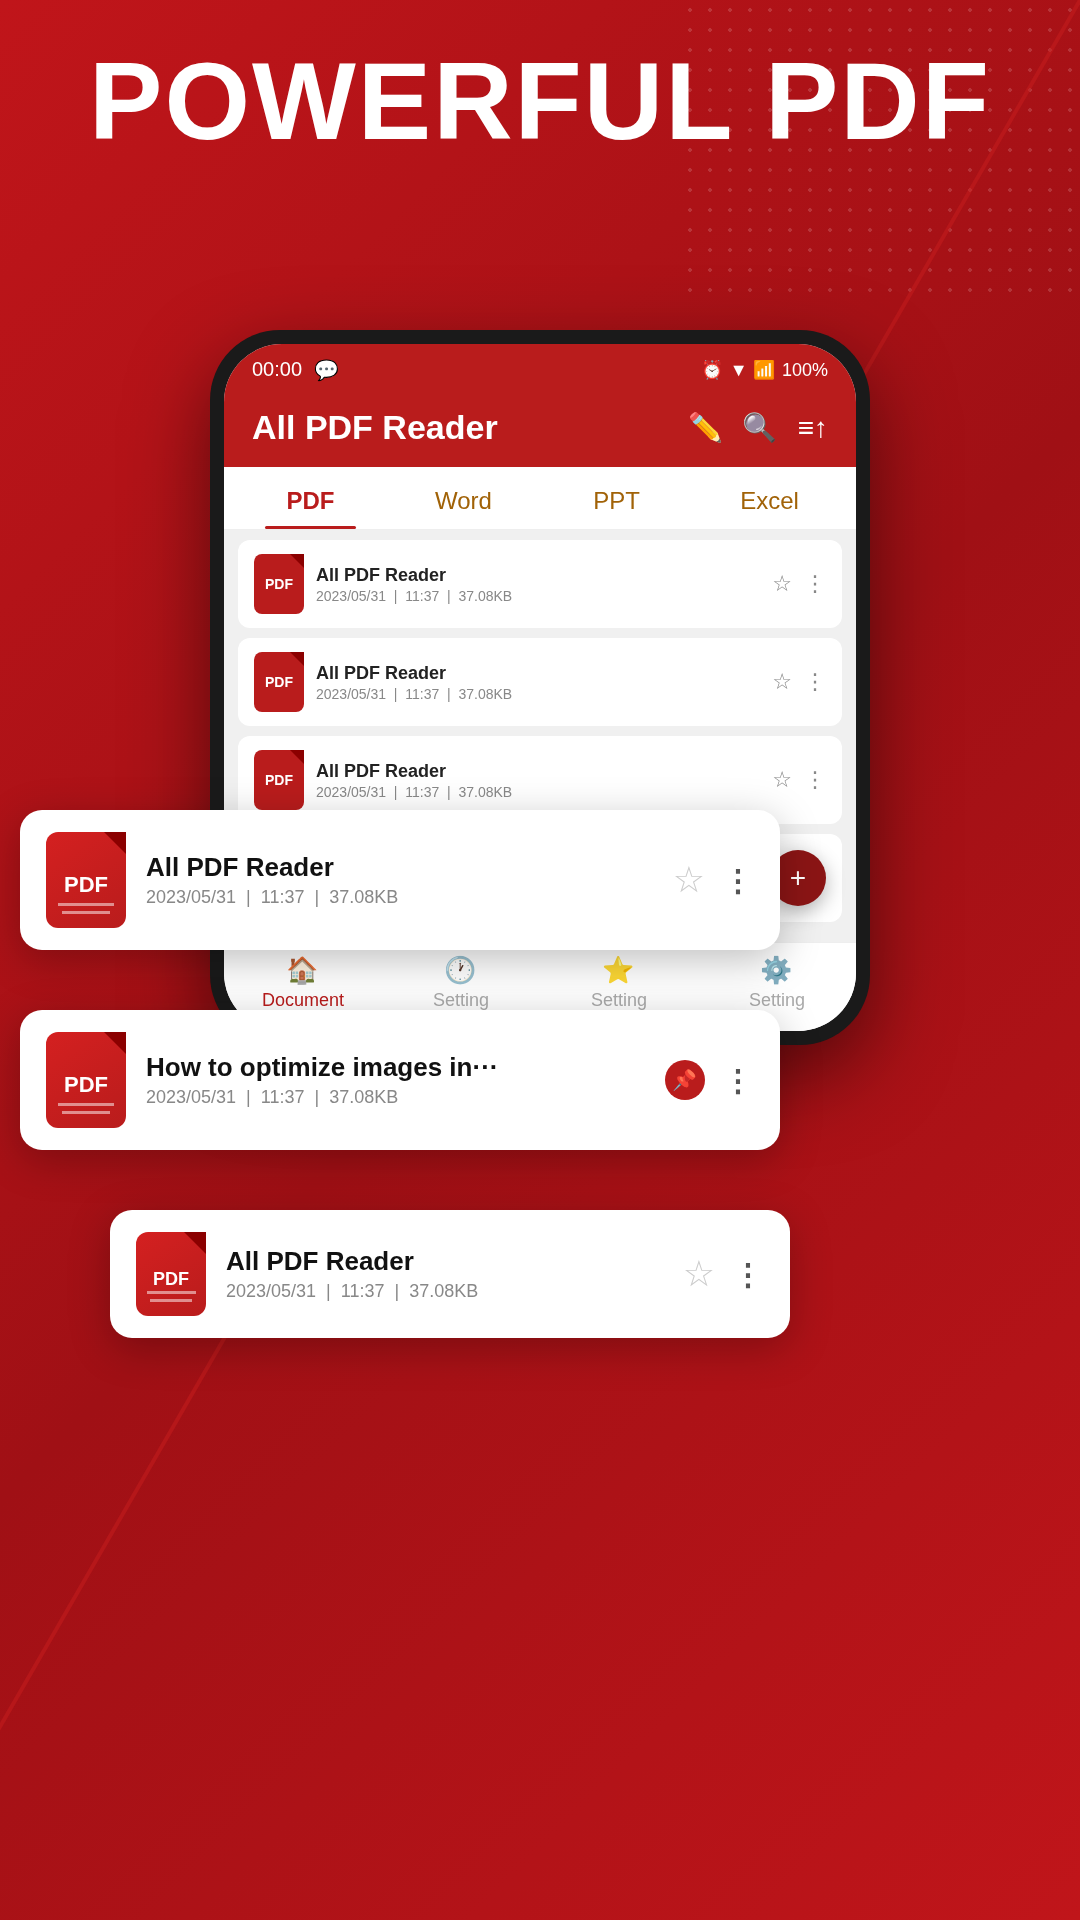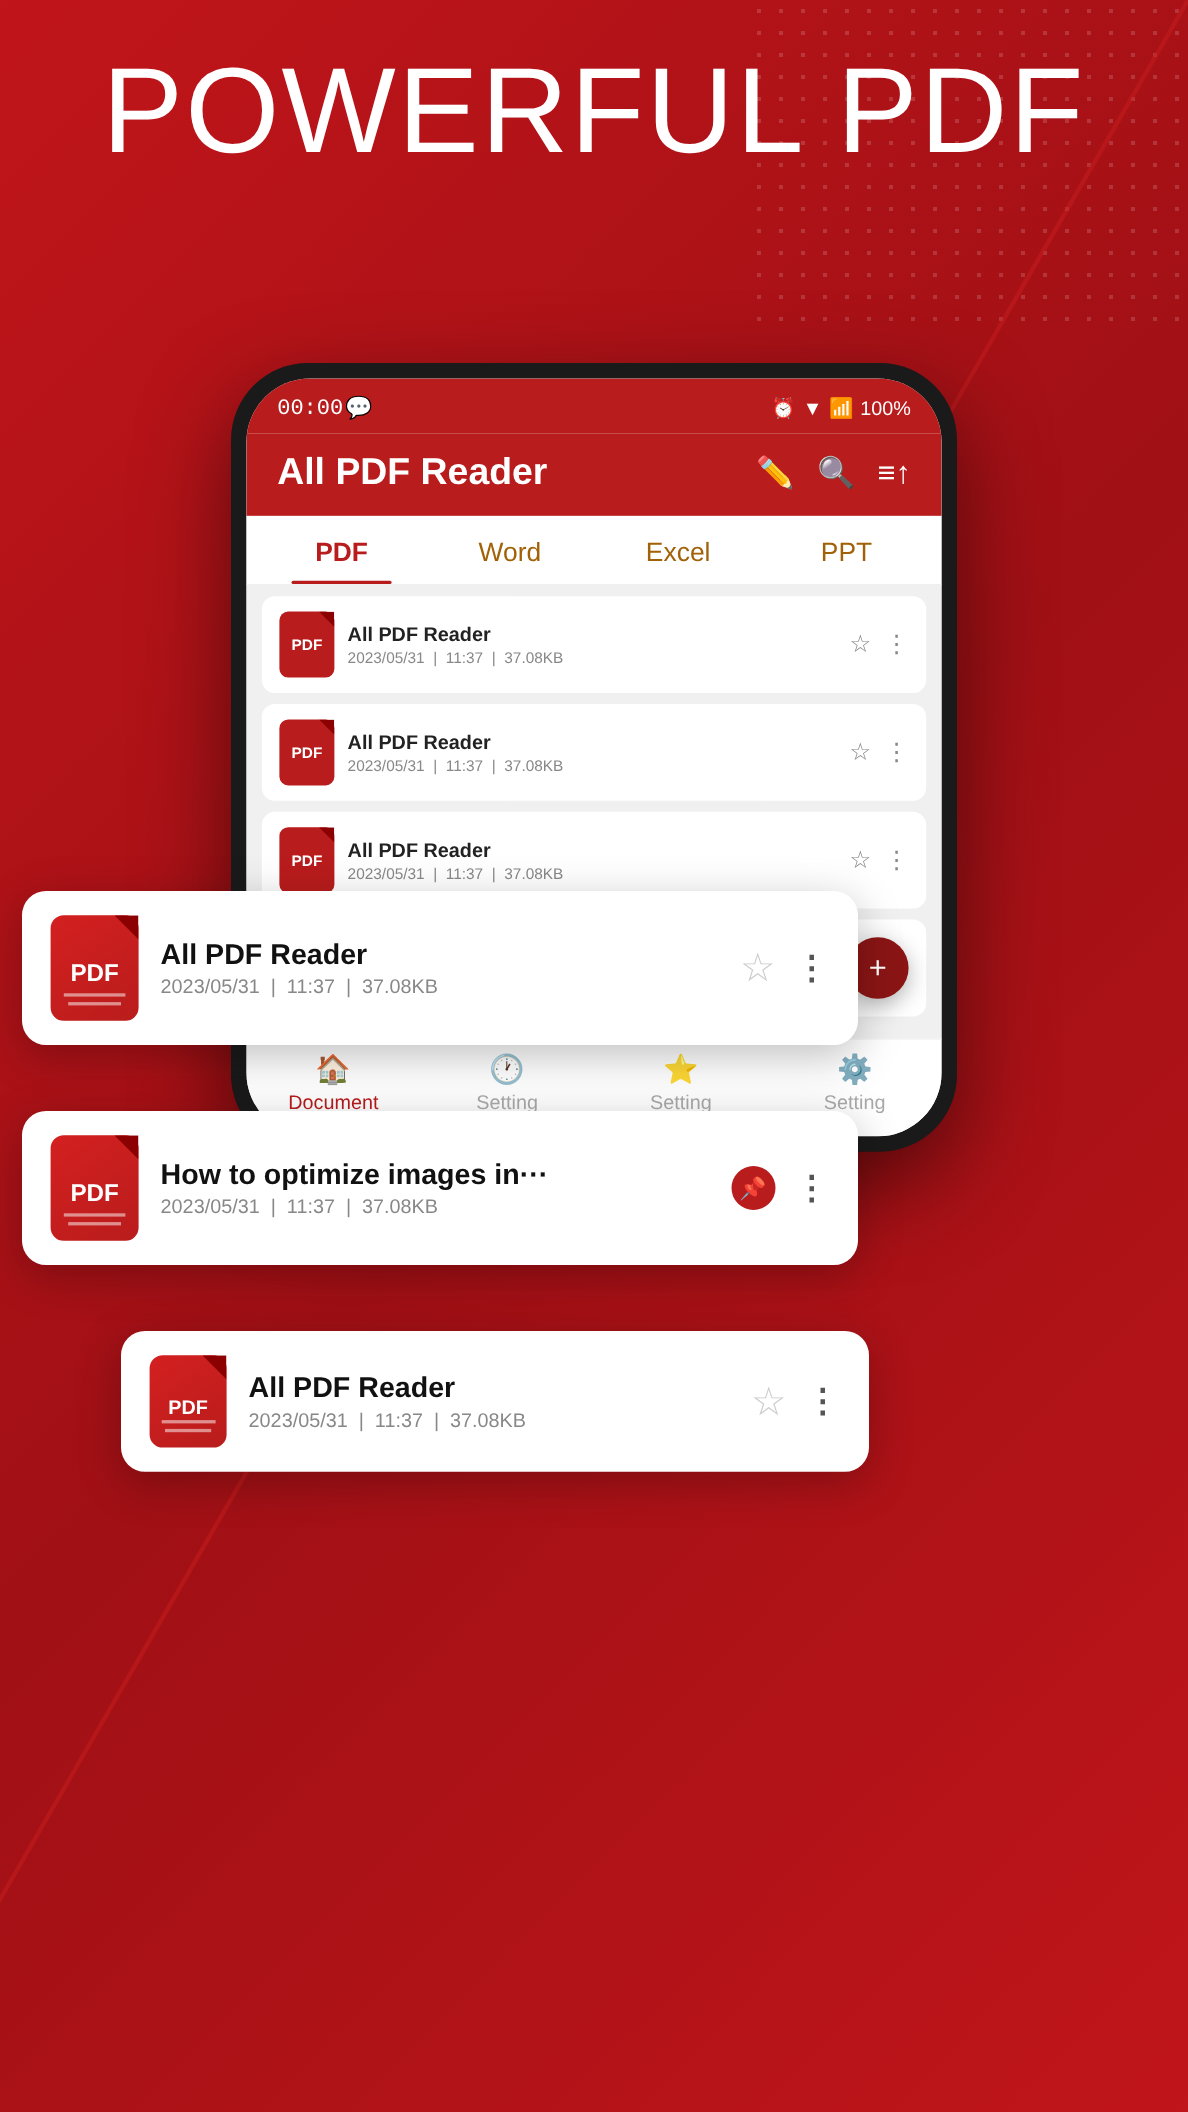--- a/index.html
+++ b/index.html
@@ -47,21 +47,21 @@
     }
 
     
     .hero-title {
       position: absolute;
       top: 40px;
       left: 0; right: 0;
       text-align: center;
       color: white;
       font-size: 110px;
-      font-weight: 400;
+      font-weight: 700;
       line-height: 1.1;
       text-transform: uppercase;
       letter-spacing: 2px;
       z-index: 2;
       padding: 0 40px;
     }
 
     
     .phone-wrapper {
       position: absolute;
@@ -90,21 +90,21 @@
     
     .status-bar {
       background: #b91c1c;
       display: flex;
       justify-content: space-between;
       align-items: center;
       padding: 14px 28px 10px;
       color: white;
       font-size: 20px;
     }
-    .status-left { display: flex; align-items: center; gap: 2px; font-family: Liberation Mono, monospace; }
+    .status-left { display: flex; gap: 12px; }
     .status-right { display: flex; align-items: center; gap: 6px; font-size: 18px; }
 
     
     .app-bar {
       background: #b91c1c;
       display: flex;
       justify-content: space-between;
       align-items: center;
       padding: 16px 28px 20px;
       color: white;
@@ -350,22 +350,22 @@
         <div class="app-icons">
           <span class="icon-btn">✏️</span>
           <span class="icon-btn">🔍</span>
           <span class="icon-btn">≡↑</span>
         </div>
       </div>
 
       <div class="tab-bar">
         <div class="tab-item active">PDF</div>
         <div class="tab-item">Word</div>
+        <div class="tab-item">PPT</div>
         <div class="tab-item">Excel</div>
-        <div class="tab-item">PPT</div>
       </div>
 
       <div class="file-list-phone">
 
         <div class="file-item-phone">
           <div class="pdf-icon-sm">PDF</div>
           <div class="file-info-phone">
             <div class="file-name-phone">All PDF Reader</div>
             <div class="file-meta-phone">2023/05/31 &nbsp;|&nbsp; 11:37 &nbsp;|&nbsp; 37.08KB</div>
           </div>

